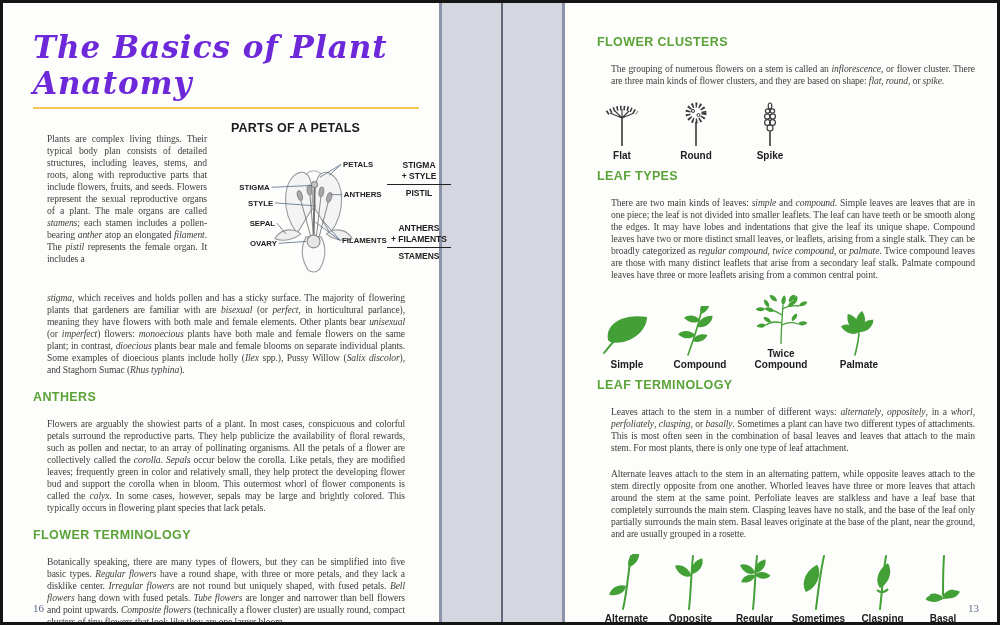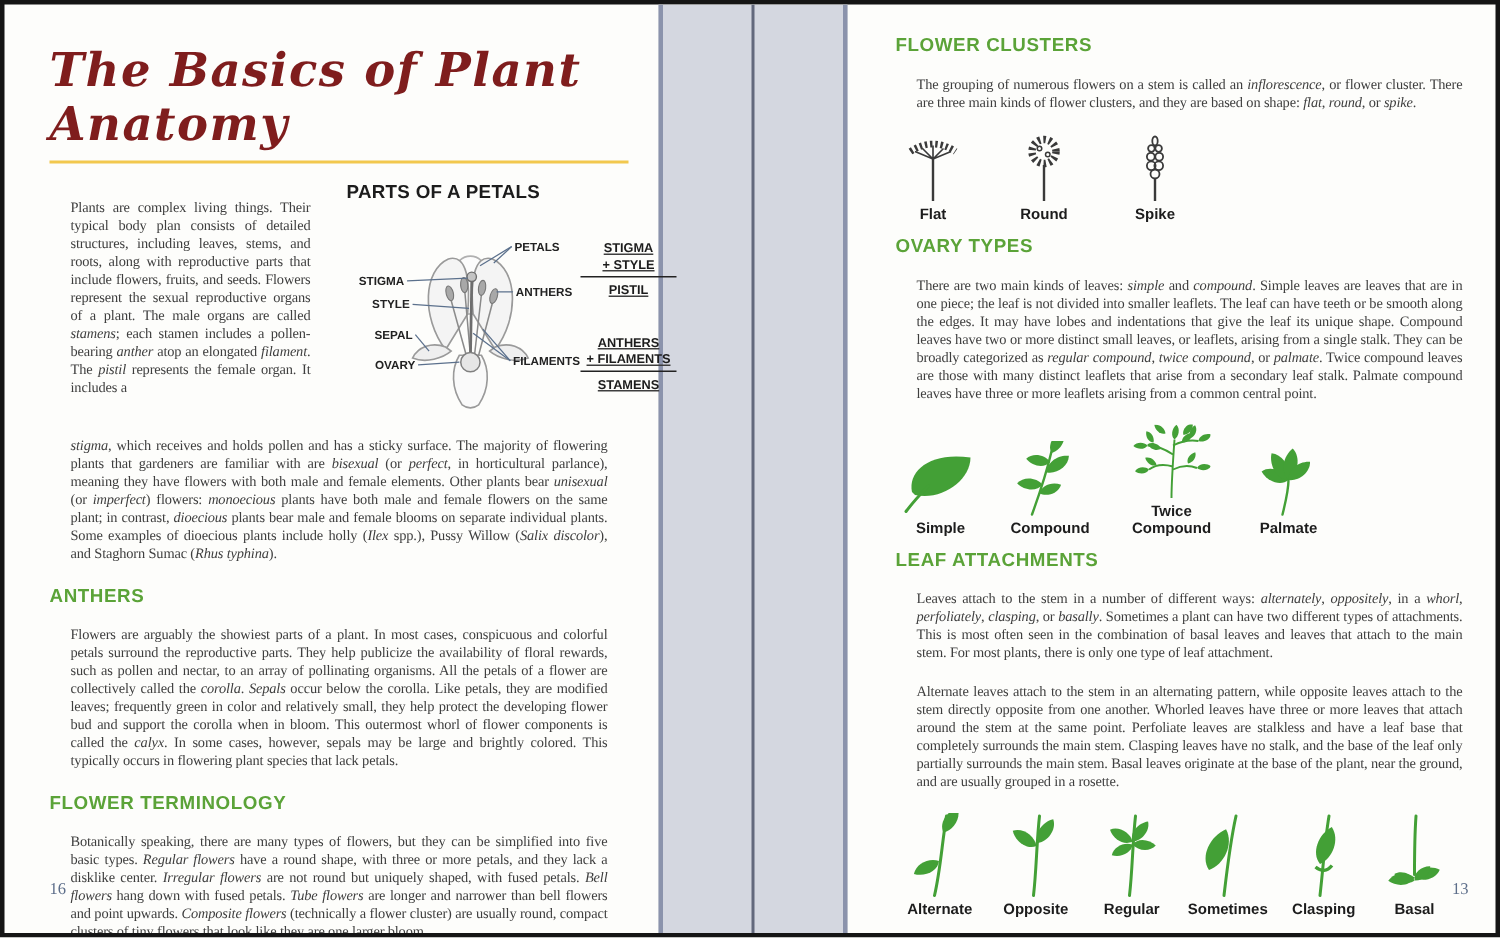--- a/index.html
+++ b/index.html
@@ -4,47 +4,47 @@
 <style>
   html,body{margin:0;padding:0;background:#ffffff;}
   .book{position:relative;width:1000px;height:625px;box-sizing:border-box;background:#fdfdfb;
         border:3px solid #151515;overflow:hidden;font-family:"Liberation Serif",serif;color:#3e3e3e;}
   
   .gutter{position:absolute;top:0;bottom:0;left:436px;width:126px;box-sizing:border-box;
           background:#d4d7e0;border-left:3px solid #8b93ac;border-right:3px solid #8b93ac;}
   .gutter-center{position:absolute;top:0;bottom:0;left:50%;width:2px;margin-left:-1px;background:#62687c;}
   .page{position:absolute;top:0;}
   .page-left{left:30px;top:26px;width:386px;}
-  .page-right{left:594px;top:20px;width:392px;}
+  .page-right{left:594px;top:32px;width:392px;}
   .title{font-family:"DejaVu Serif",serif;font-style:italic;font-weight:bold;font-size:31px;
-         color:#7f1d1d;letter-spacing:1px;margin:0 0 10px 0;padding-bottom:6px;
+         color:#6d28d9;letter-spacing:1px;margin:0 0 10px 0;padding-bottom:6px;
          border-bottom:2.5px solid #f2c84e;}
   .body-text{font-size:9.6px;line-height:12px;letter-spacing:-0.1px;text-align:justify;margin:14px;}
   .intro-row{display:flex;gap:10px;}
   .intro-col{width:160px;flex:0 0 auto;}
   .diagram{flex:1;}
   .diagram-title{font-family:"Liberation Sans",sans-serif;font-weight:bold;font-size:12.5px;
                  color:#1c1c1c;letter-spacing:0.2px;margin:2px 0 5px;}
-  .diagram-row{display:flex;text-decoration:underline;}
+  .diagram-row{display:flex;}
   .dlabel text{font-family:"Liberation Sans",sans-serif;font-weight:bold;font-size:8.5px;fill:#222;}
   .eq-col{width:64px;font-family:"Liberation Sans",sans-serif;font-weight:bold;font-size:8.5px;
           color:#1c1c1c;text-align:center;padding-top:20px;}
   .eq{margin-bottom:24px;}
   .eq-parts{white-space:pre-line;line-height:11px;padding-bottom:2px;border-bottom:1.5px solid #222;}
   .eq-result{line-height:11px;padding-top:3px;}
   .sec-heading{font-family:"Liberation Sans",sans-serif;font-weight:bold;font-size:12.5px;
                color:#5ba338;letter-spacing:0.4px;margin:8px 0 2px;}
   .para-gap{margin-top:6px;}
   .icon-row{display:flex;align-items:flex-end;margin-top:7px;}
   figure{margin:0;}
   .fig{display:flex;flex-direction:column;align-items:center;justify-content:flex-end;}
   .fig svg{display:block;}
   .icon-label{font-family:"Liberation Sans",sans-serif;font-weight:bold;font-size:10px;color:#1c1c1c;
               text-align:center;margin-top:3px;white-space:pre-line;line-height:11px;}
-  .page-num{position:absolute;bottom:23px;font-size:11px;color:#5d6e8a;}
+  .page-num{position:absolute;bottom:8px;font-size:11px;color:#5d6e8a;}
   .pn-left{left:30px;}
   .pn-right{right:18px;}
   .stem{stroke:#43a036;stroke-width:2;fill:none;stroke-linecap:round;}
   .stem-thin{stroke:#43a036;stroke-width:1.6;fill:none;stroke-linecap:round;}
 </style>
 </head>
 <body>
 
 <svg width="0" height="0" style="position:absolute" aria-hidden="true">
   <defs>
@@ -223,21 +223,21 @@
             <circle cx="17.5" cy="21.5" r="2.9"></circle>
               <circle cx="22.5" cy="21.5" r="2.9"></circle>
             <circle cx="20" cy="27" r="3"></circle>
           </g>
           <path d="M20 30 L20 45" stroke="#3a3a3a" stroke-width="1.6"></path>
         </svg>
         <figcaption class="icon-label">Spike</figcaption>
       </figure>
     </div>
 
-    <h2 class="sec-heading">OVARY TYPES</h2>
+    <h2 class="sec-heading">LEAF TYPES</h2>
     <p class="body-text">There are two main kinds of leaves: <i>simple</i> and <i>compound</i>. Simple leaves are leaves that are in one piece; the leaf is not divided into smaller leaflets. The leaf can have teeth or be smooth along the edges. It may have lobes and indentations that give the leaf its unique shape. Compound leaves have two or more distinct small leaves, or leaflets, arising from a single stalk. They can be broadly categorized as <i>regular compound</i>, <i>twice compound</i>, or <i>palmate</i>. Twice compound leaves are those with many distinct leaflets that arise from a secondary leaf stalk. Palmate compound leaves have three or more leaflets arising from a common central point.</p>
 
     <div class="icon-row" style="gap:10px">
       <figure class="fig" style="width:60px">
         <svg viewBox="0 0 52 50" width="52">
           <path d="M7 34 C4 20 19 7 46 11 C46 26 27 40 9 36 Z" fill="#43a036"></path>
           <path d="M3 47 Q9 39 18 30" class="stem"></path>
         </svg>
         <figcaption class="icon-label">Simple</figcaption>
       </figure>
@@ -289,21 +289,21 @@
             <use href="#lfp" transform="translate(26 26) rotate(-150) scale(0.8)"></use>
             <use href="#lfp" transform="translate(26 26) rotate(-110) scale(0.9)"></use>
             <use href="#lfp" transform="translate(26 26) rotate(-70) scale(0.9)"></use>
             <use href="#lfp" transform="translate(26 26) rotate(-28) scale(0.8)"></use>
           </g>
         </svg>
         <figcaption class="icon-label">Palmate</figcaption>
       </figure>
     </div>
 
-    <h2 class="sec-heading">LEAF ATTACHMENTS</h2>
+    <h2 class="sec-heading">LEAF TERMINOLOGY</h2>
     <p class="body-text">Leaves attach to the stem in a number of different ways: <i>alternately</i>, <i>oppositely</i>, in a <i>whorl</i>, <i>perfoliately</i>, <i>clasping</i>, or <i>basally</i>. Sometimes a plant can have two different types of attachments. This is most often seen in the combination of basal leaves and leaves that attach to the main stem. For most plants, there is only one type of leaf attachment.</p>
     <p class="body-text para-gap">Alternate leaves attach to the stem in an alternating pattern, while opposite leaves attach to the stem directly opposite from one another. Whorled leaves have three or more leaves that attach around the stem at the same point. Perfoliate leaves are stalkless and have a leaf base that completely surrounds the main stem. Clasping leaves have no stalk, and the base of the leaf only partially surrounds the main stem. Basal leaves originate at the base of the plant, near the ground, and are usually grouped in a rosette.</p>
 
     <div class="icon-row" style="gap:5px">
       <figure class="fig" style="width:59px">
         <svg viewBox="0 0 46 56" width="46">
           <path d="M27 2 C24 20 23 38 19 55" class="stem"></path>
           <g fill="#43a036">
             <use href="#lfp" transform="translate(25 13) rotate(-48) scale(0.8)"></use>
             <use href="#lfp" transform="translate(22 32) rotate(165) scale(0.8)"></use>

